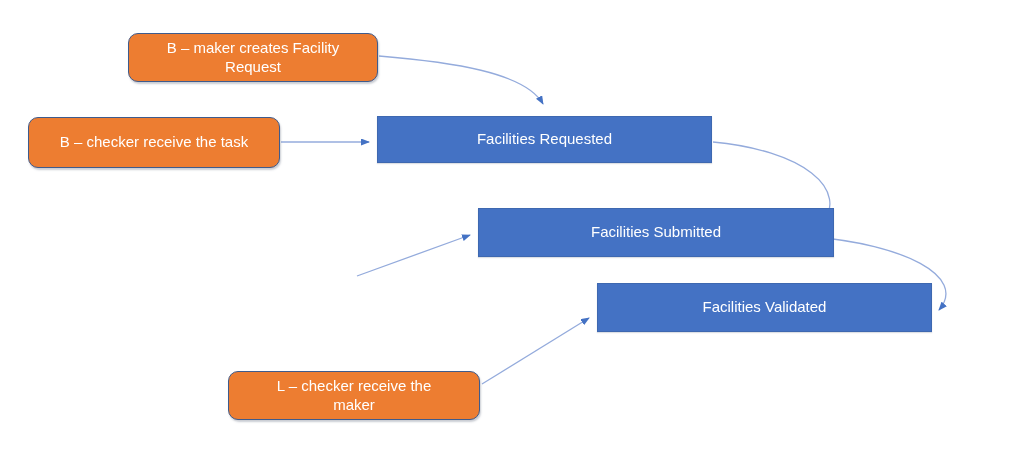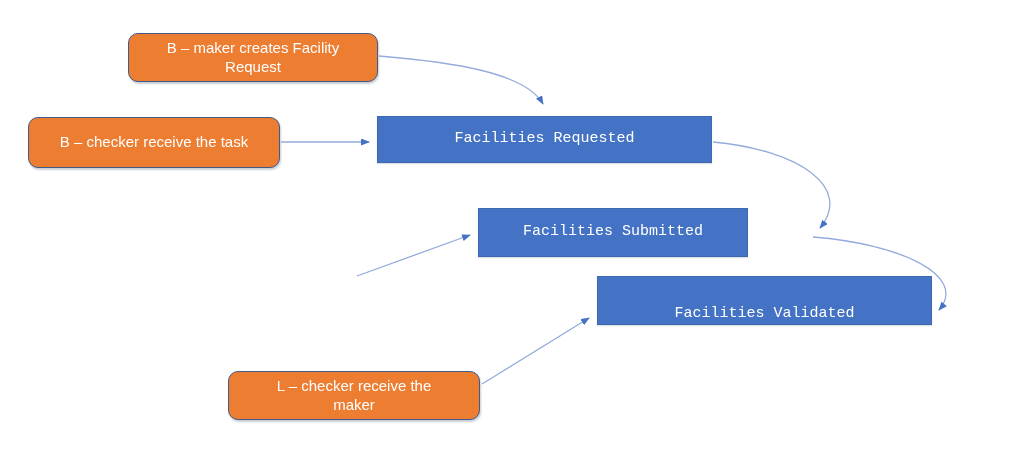--- a/index.html
+++ b/index.html
@@ -39,29 +39,28 @@
     border-radius: 10px;
     box-shadow: 1px 2px 2px rgba(100, 110, 130, 0.35);
     padding: 0 26px;
   }
 
   .node.state {
     background: #4472C4;
     border: 1px solid #3E68B0;
     box-shadow: 0 1px 1px rgba(120, 130, 150, 0.25);
     padding: 0 8px;
-    font-family: Liberation Mono, monospace;
   }
 
   #node-b-maker            { left: 128px; top:  33px; width: 250px; height: 49px; padding: 0 28px; }
   #node-b-checker          { left:  28px; top: 117px; width: 252px; height: 51px; }
   #node-facilities-requested { left: 377px; top: 116px; width: 335px; height: 47px; }
-  #node-facilities-submitted { left: 478px; top: 208px; width: 270px; height: 49px; }
+  #node-facilities-submitted { left: 478px; top: 208px; width: 356px; height: 49px; }
   #node-l-maker            { left: 103px; top: 255px; width: 252px; height: 49px; }
-  #node-facilities-validated { left: 597px; top: 276px; width: 335px; height: 49px; align-items: flex-end; }
+  #node-facilities-validated { left: 597px; top: 283px; width: 335px; height: 49px; }
   #node-l-checker          { left: 228px; top: 371px; width: 252px; height: 49px; }
 </style>
 </head>
 <body>
 
 <div class="stage">
 
   <svg class="connector-layer" viewBox="0 0 1024 463" xmlns="http://www.w3.org/2000/svg">
     <defs>
       <marker id="arrow" markerWidth="9" markerHeight="7" refX="8" refY="3.5" orient="auto" markerUnits="userSpaceOnUse">

